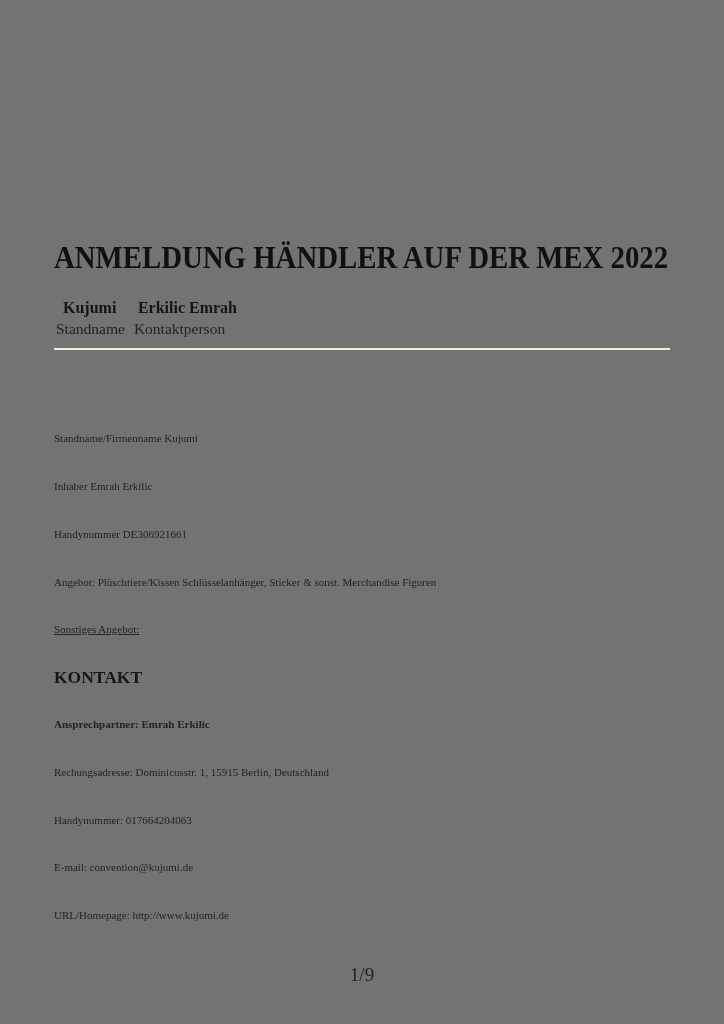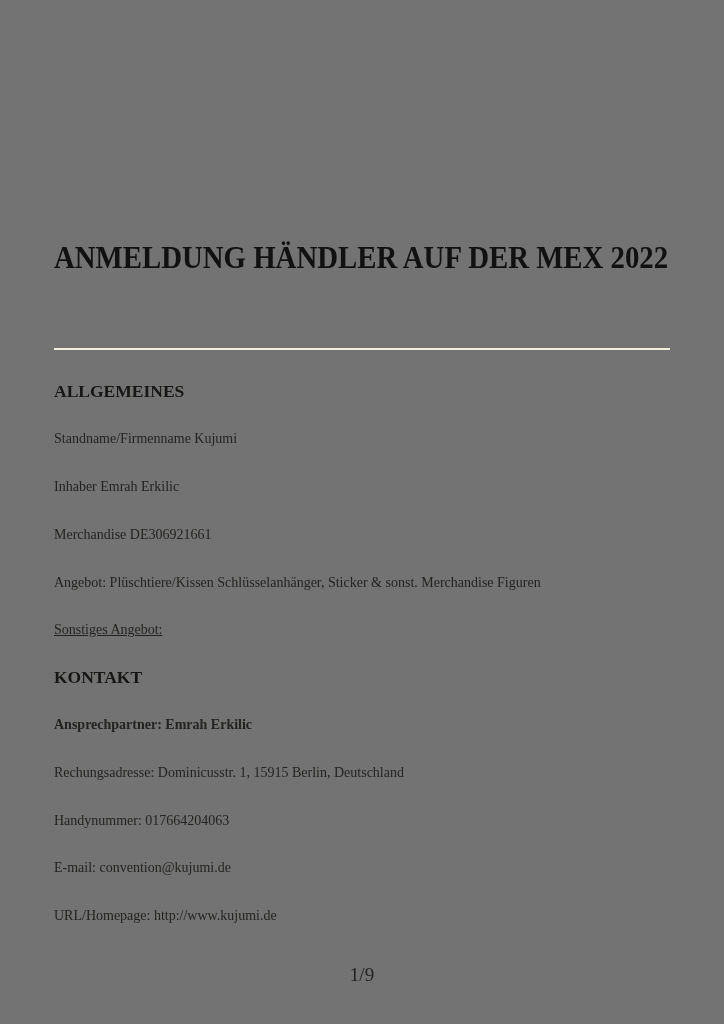--- a/index.html
+++ b/index.html
@@ -74,21 +74,21 @@
     font-size: 17.5px;
     line-height: 24px;
     font-weight: bold;
     color: #161614;
     white-space: nowrap;
   }
   .line {
     position: absolute;
     left: 54px;
     margin: 0;
-    font-size: 14px;
+    font-size: 11px;
     line-height: 21px;
     white-space: nowrap;
     color: #232321;
   }
   .page-number {
     position: absolute;
     left: 0;
     right: 0;
     top: 965px;
     text-align: center;
@@ -97,30 +97,39 @@
     color: #232321;
   }
 </style>
 </head>
 <body>
 
 <div class="page">
 
   <h1 class="doc-title">ANMELDUNG HÄNDLER AUF DER MEX 2022</h1>
 
+  <div class="header-fields">
+    <div class="hf-col">
+      <div class="hf-value">Kujumi</div>
+      <div class="hf-label">Standname</div>
+    </div>
+    <div class="hf-col">
+      <div class="hf-value">Erkilic Emrah</div>
+      <div class="hf-label">Kontaktperson</div>
+    </div>
+  </div>
 
   <hr class="divider">
 
-  <h2 class="section-heading" style="top:379px;">ALLGEMEINES</h2>
 
   <p class="line" style="top:428px;">Standname/Firmenname Kujumi</p>
 
   <p class="line" style="top:476px;">Inhaber Emrah Erkilic</p>
 
-  <p class="line" style="top:524px;">Merchandise DE306921661</p>
+  <p class="line" style="top:524px;">Handynummer DE306921661</p>
 
   <p class="line" style="top:572px;">Angebot: Plüschtiere/Kissen Schlüsselanhänger, Sticker &amp; sonst. Merchandise Figuren</p>
 
   <p class="line" style="top:619px;text-decoration:underline;">Sonstiges Angebot:</p>
 
   <h2 class="section-heading" style="top:665px;">KONTAKT</h2>
 
   <p class="line" style="top:714px;font-weight:bold;">Ansprechpartner: Emrah Erkilic</p>
 
   <p class="line" style="top:762px;">Rechungsadresse: Dominicusstr. 1, 15915 Berlin, Deutschland</p>

